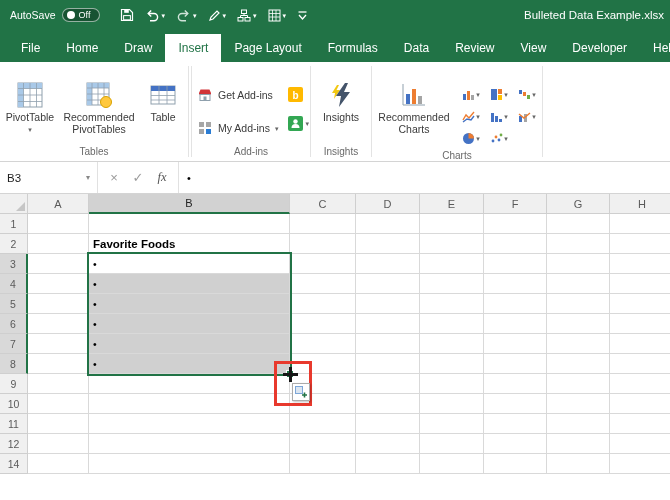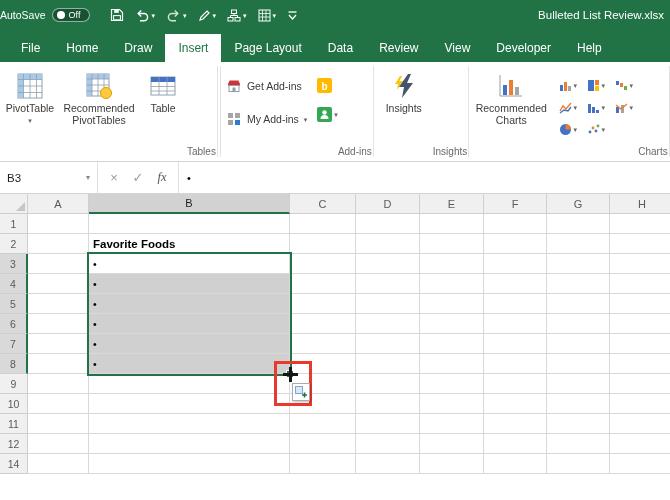--- a/index.html
+++ b/index.html
@@ -3,42 +3,42 @@
 <meta charset="utf-8">
 <style>
   :root{ --green:#217346; --selfill:#d0d0d0; --red:#e8392d; }
   *{margin:0;padding:0;box-sizing:border-box}
   html,body{width:670px;height:500px;overflow:hidden;background:#fff;
     font-family:"Liberation Sans","DejaVu Sans",sans-serif;}
   .app{width:670px;height:500px;display:flex;flex-direction:column}
 
   
   .titlebar{height:30px;background:var(--green);color:#fff;display:flex;align-items:center;
-    position:relative;flex:0 0 auto}
+    padding-left:10px;position:relative;flex:0 0 auto}
   .autosave{display:flex;align-items:center;gap:6px;font-size:10.5px}
   .toggle{width:38px;height:14px;background:rgba(0,0,0,.28);border:1px solid rgba(255,255,255,.55);
     border-radius:8px;display:flex;align-items:center;padding:1px 4px;gap:4px}
   .knob{width:8px;height:8px;background:#fff;border-radius:50%}
   .toggle-label{font-size:9px;color:#fff;line-height:1}
   .qat{display:flex;align-items:center;margin-left:16px;gap:3px}
   .qat-btn{display:flex;align-items:center;gap:2px;padding:3px 4px}
   .dd-w{font-size:7px;color:#fff;line-height:1}
   .win-title{position:absolute;right:6px;top:0;height:30px;line-height:30px;
     font-size:11.5px;white-space:nowrap}
 
   
   .tabs{height:32px;background:var(--green);display:flex;align-items:flex-end;
     padding:0 0 0 8px;flex:0 0 auto;white-space:nowrap}
   .tab{height:28px;display:flex;align-items:center;padding:0 13px;color:#fff;font-size:12px}
   .tab.active{background:#fff;color:var(--green)}
 
   
   .ribbon{height:100px;background:#fff;border-bottom:1px solid #d4d4d4;display:flex;
     flex:0 0 auto;overflow:hidden}
-  .rgroup{display:flex;flex-direction:row;padding:6px 1px 0}
+  .rgroup{display:flex;flex-direction:column;padding:15px 1px 0}
   .rgroup-content{display:flex;align-items:flex-start;justify-content:center;flex:1}
   .rgroup-label{margin-top:auto;height:16px;line-height:14px;font-size:10px;color:#696969;text-align:center}
   .rsep{width:1px;background:#e3e3e3;margin:4px 0}
   .bigbtn{display:flex;flex-direction:column;align-items:center;padding-top:5px;gap:3px;
     font-size:10.5px;color:#3b3b3b;text-align:center;line-height:1.15}
   .bicon{display:flex;align-items:center;justify-content:center}
   .dd{font-size:7px;color:#666;line-height:1}
   .w-pivottable{width:58px}.w-recpt{width:80px}.w-table{width:48px}
   .w-illus{width:70px}.w-insights{width:58px}.w-reccharts{width:82px}.w-maps{width:54px}
   .addins-content{display:flex;padding-top:8px}
@@ -163,29 +163,30 @@
       </span>
       <span class="qat-btn">
         <span class="bicon">
             <svg width="11" height="11" viewBox="0 0 11 11">
               <path d="M1.5 2 h8" stroke="#fff" stroke-width="1.3"></path>
               <path d="M2 5 l3.5 4 3.5 -4" fill="none" stroke="#fff" stroke-width="1.3"></path>
             </svg>
           </span>
       </span>
     </div>
-    <div class="win-title">Bulleted List Review.xlsx</div>
+    <div class="win-title">Bulleted Data Example.xlsx</div>
   </div>
 
   <div class="tabs" id="tabs">
       <div class="tab">File</div>
       <div class="tab">Home</div>
       <div class="tab">Draw</div>
       <div class="tab active">Insert</div>
       <div class="tab">Page Layout</div>
+      <div class="tab">Formulas</div>
       <div class="tab">Data</div>
       <div class="tab">Review</div>
       <div class="tab">View</div>
       <div class="tab">Developer</div>
       <div class="tab">Help</div>
     </div>
 
   <div class="ribbon">
 
     <div class="rgroup">

